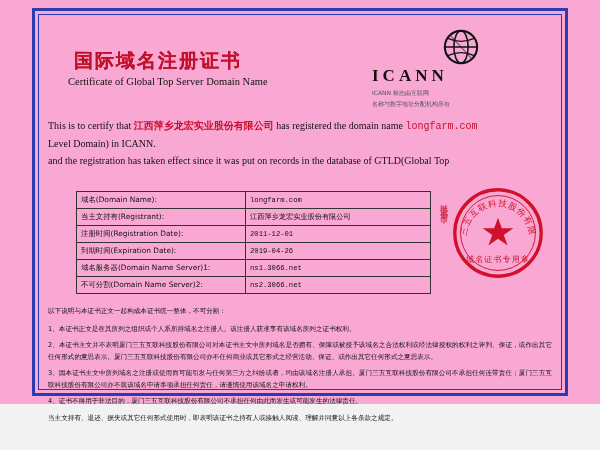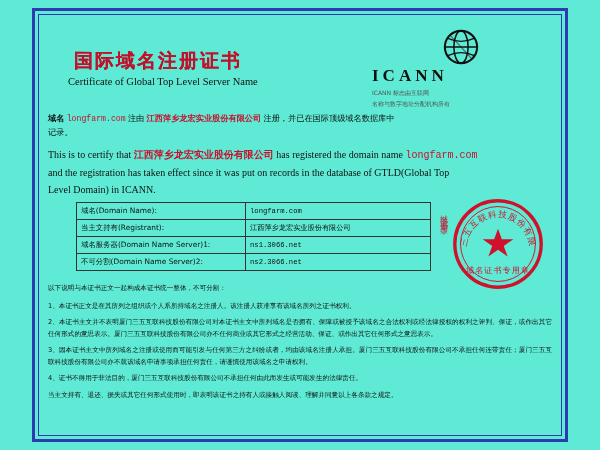--- a/index.html
+++ b/index.html
@@ -4,22 +4,22 @@
 <style>
   html,body{margin:0;padding:0;}
   body{
     width:600px;height:450px;
     background:#f2f2f2;
     font-family:"Liberation Sans",sans-serif;
     overflow:hidden;
   }
   .page{
     position:relative;
-    width:600px;height:450px;
-    background:#5eead4;
+    width:600px;height:404px;
+    background:#f9a8d4;
     box-sizing:border-box;
     text-decoration:underline;
   }
   
   .frame-outer{
     position:absolute;
     left:32px;top:8px;right:32px;bottom:8px;
     border:3px solid #2c3bb0;
     box-sizing:border-box;
   }
@@ -100,21 +100,21 @@
   .intro-en{
     margin-top:7px;
     font-size:10px;
     line-height:1.7;
     color:#111;
     font-family:"Liberation Serif",serif;
   }
   
   .tbl-wrap{
     position:relative;
-    margin-top:4px;
+    margin-top:22px;
   }
   table{
     border-collapse:collapse;
     width:336px;
     margin-left:28px;
     table-layout:fixed;
   }
   td{
     border:1px solid #333;
     font-size:7.4px;
@@ -160,65 +160,65 @@
 <body>
 
 <div class="page">
   <div class="frame-outer"></div>
   <div class="frame-inner"></div>
 
   <div class="content">
 
     <div class="header">
       <div class="title-zh">国际域名注册证书</div>
-      <div class="title-en">Certificate of Global Top Level Server Name</div>
+      <div class="title-en">Certificate of Global Top Server Domain Name</div>
 
       <div class="icann-block">
         <svg class="globe" viewBox="0 0 40 40">
           <circle cx="20" cy="20" r="17" fill="none" stroke="#111" stroke-width="2.2"></circle>
           <ellipse cx="20" cy="20" rx="7.5" ry="17" fill="none" stroke="#111" stroke-width="1.6"></ellipse>
           <line x1="3" y1="20" x2="37" y2="20" stroke="#111" stroke-width="1.6"></line>
           <path d="M6 11 Q20 17 34 11" fill="none" stroke="#111" stroke-width="1.4"></path>
           <path d="M6 29 Q20 23 34 29" fill="none" stroke="#111" stroke-width="1.4"></path>
           <path d="M9 8 L31 32" stroke="#111" stroke-width="1.2" opacity=".55"></path>
         </svg>
         <div class="icann-word">ICANN</div>
         <div class="icann-sub">ICANN 标志由互联网</div>
         <div class="icann-sub">名称与数字地址分配机构所有</div>
       </div>
     </div>
 
-    <div class="intro">
-      <span class="lbl">域名</span>
-      <span class="mono">longfarm.com</span>
-      <span>注由</span>
-      <span class="redb">江西萍乡龙宏实业股份有限公司</span>
-      <span>注册，并已在国际顶级域名数据库中</span>
-      <div>记录。</div>
-    </div>
 
     <div class="intro-en">
       <span>This is to certify that</span>
       <span class="redb">江西萍乡龙宏实业股份有限公司</span>
       <span>has registered the domain name</span>
       <span class="mono">longfarm.com</span>
+      <div>Level Domain) in ICANN.</div>
       <div>and the registration has taken  effect since it was put on records in the database of GTLD(Global Top</div>
-      <div>Level Domain) in ICANN.</div>
     </div>
 
     <div class="tbl-wrap">
       <table>
         <tbody>
           <tr>
             <td class="k">域名(Domain Name):</td>
             <td class="v">longfarm.com</td>
           </tr>
           <tr>
             <td class="k">当主文持有(Registrant):</td>
             <td class="v">江西萍乡龙宏实业股份有限公司</td>
+          </tr>
+          <tr>
+            <td class="k">注册时间(Registration Date):</td>
+            <td class="v">2011-12-01</td>
+          </tr>
+          <tr>
+            <td class="k">到期时间(Expiration Date):</td>
+            <td class="v">2019-04-26</td>
           </tr>
           <tr>
             <td class="k">域名服务器(Domain Name Server)1:</td>
             <td class="v">ns1.3066.net</td>
           </tr>
           <tr>
             <td class="k">不可分割(Domain Name Server)2:</td>
             <td class="v">ns2.3066.net</td>
           </tr>
         </tbody>

